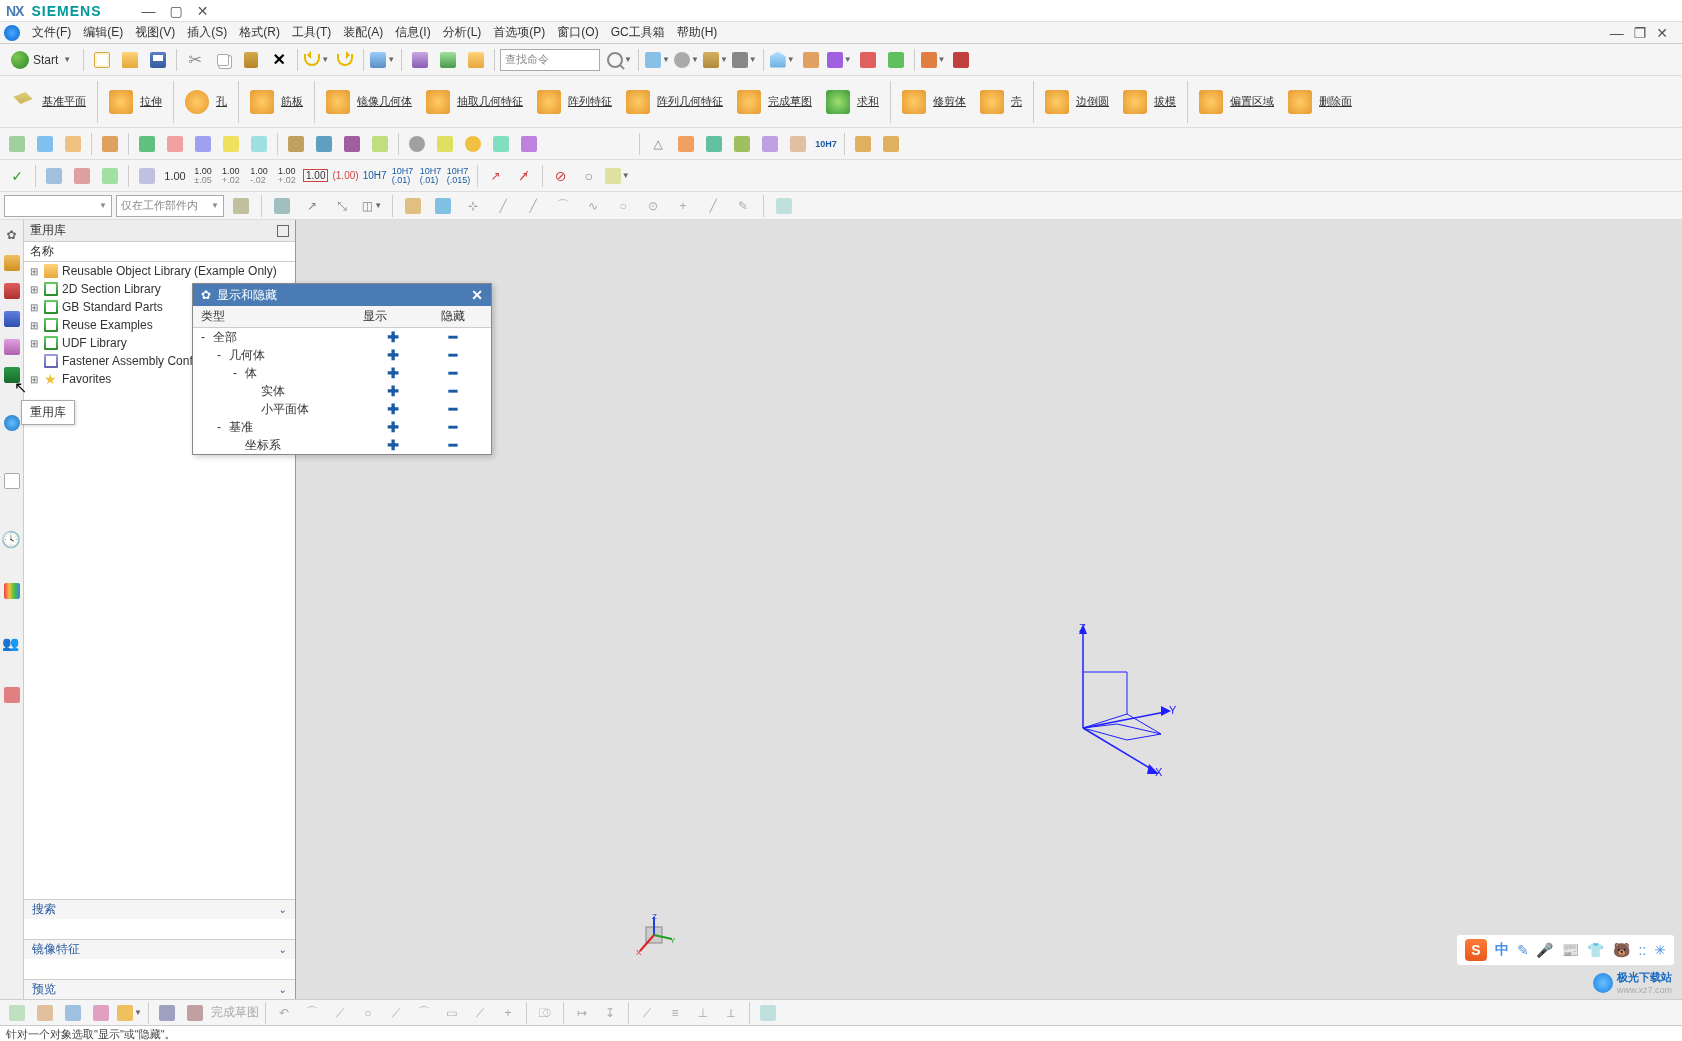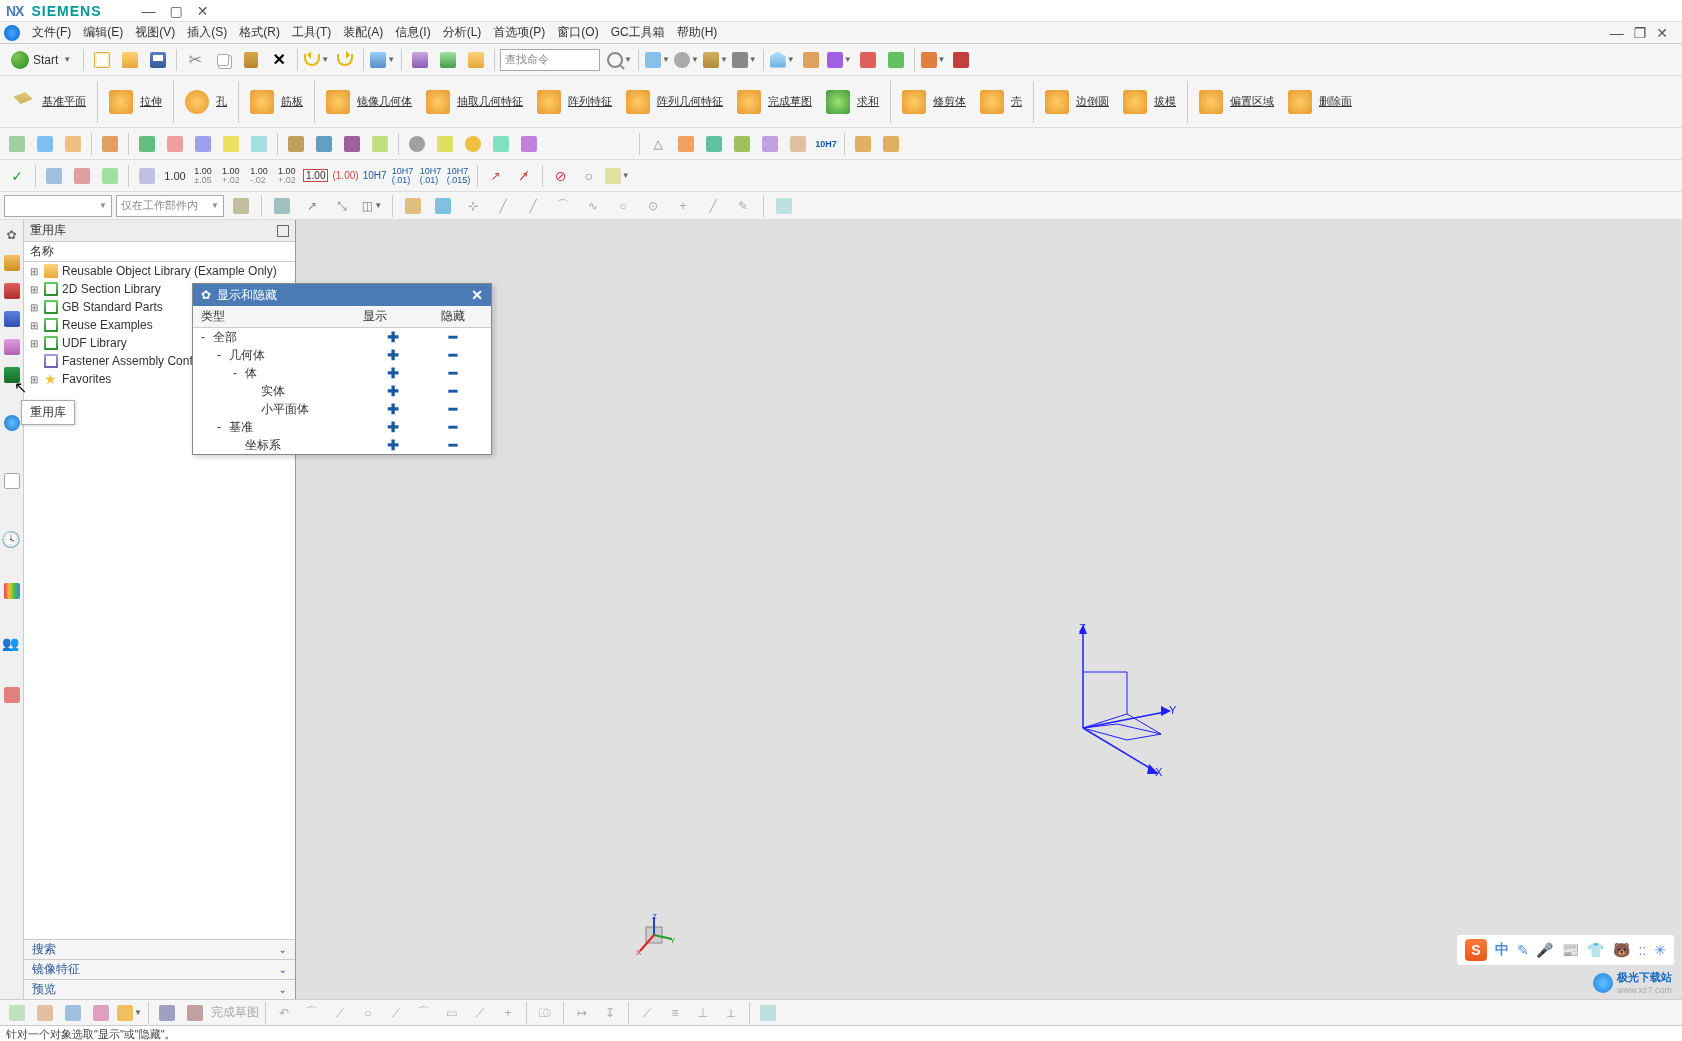--- a/index.html
+++ b/index.html
@@ -67,21 +67,21 @@
 .panel-header .sq { margin-left:auto; width:12px;height:12px;border:1px solid #666; }
 .panel-sub { height:20px; border-bottom:1px solid #ccc; padding:0 6px; font-size:12px; display:flex; align-items:center; }
 .tree { flex:1; overflow:auto; font-size:12px; }
 .tree-row { display:flex; align-items:center; height:18px; padding-left:6px; gap:4px; cursor:pointer; }
 .tree-exp { width:10px; color:#666; font-size:10px; }
 .tree-ico { width:14px; height:14px; display:inline-block; }
 .tree-ico.folder { background:linear-gradient(#ffd27a,#e6a83a); border-radius:1px; }
 .tree-ico.lib { background:linear-gradient(#66cc66,#2a8a2a); border-radius:1px; position:relative; }
 .tree-ico.lib::after { content:''; position:absolute; inset:2px; background:#fff; }
 .tree-ico.star { color:#f0c040; font-size:14px; line-height:14px; }
-.panel-coll { height:20px; border-top:1px solid #ccc; display:flex; align-items:center; padding:0 8px; font-size:12px; color:#2a5a9e; background:#f5f5f5; cursor:pointer; }
+.panel-coll { height:20px; border-top:1px solid #ccc; display:flex; align-items:center; padding:0 8px; font-size:12px; color:#2a5a9e; background:#f5f5f5; cursor:pointer;margin-top:20px; }
 .panel-coll .chev { margin-left:auto; color:#2a5a9e; font-size:10px; }
 
 .viewport { flex:1; background:#e0e0e0; position:relative; }
 
 
 .dlg { position:absolute; left:192px; top:283px; width:300px; background:#fff; border:1px solid #888; box-shadow: 2px 2px 6px rgba(0,0,0,0.2); z-index:10; }
 .dlg-title { height:22px; background:#4a7bb5; color:#fff; display:flex; align-items:center; padding:0 8px; font-size:12px; gap:6px; }
 .dlg-gear { color:#fff; }
 .dlg-close { margin-left:auto; color:#fff; font-size:14px; cursor:pointer; font-weight:bold; }
 .dlg-body { padding:0; }

